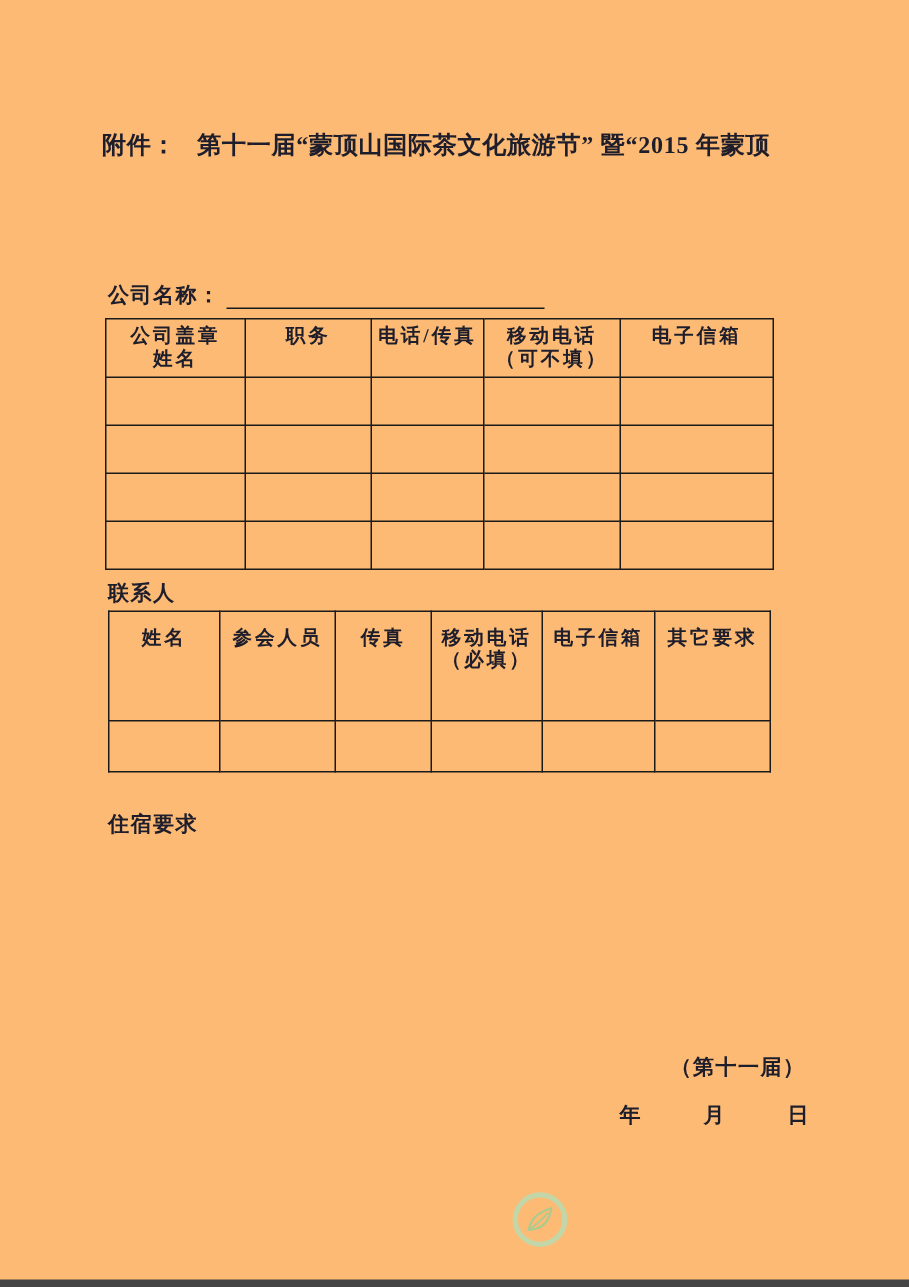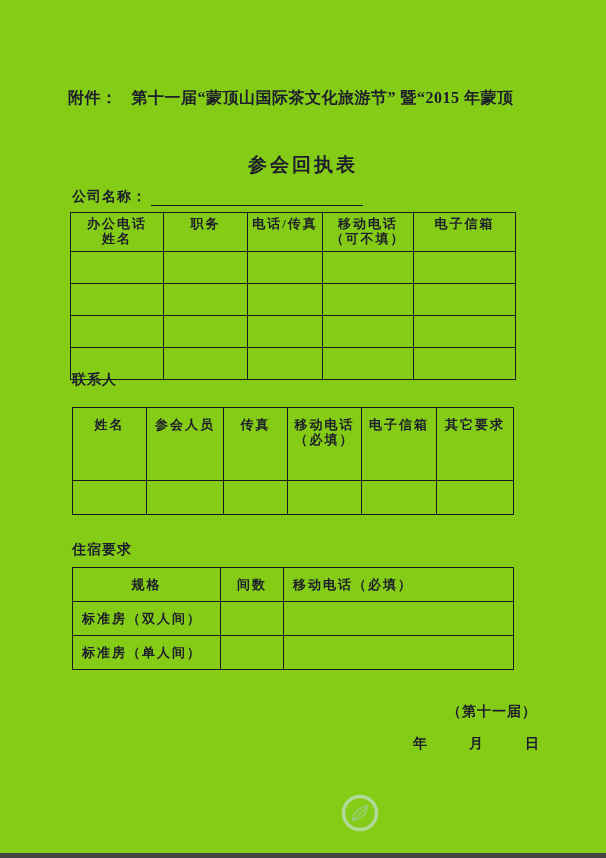--- a/index.html
+++ b/index.html
@@ -1,17 +1,17 @@
 <!DOCTYPE html>
 <html><head>
 <meta charset="utf-8">
 <style>
   html,body { margin:0; padding:0; background:#ffffff; }
   .page {
-    position:relative; width:606px; height:858px; background:#84cc16;
+    position:relative; width:606px; height:858px; background:#fdba74;
     font-family:"Liberation Serif","DejaVu Serif",serif;
     color:#1d1d2b; font-weight:bold; overflow:hidden;
   }
   
   .heading { position:absolute; left:68px; top:88px; width:470px; font-size:16px; line-height:19px; letter-spacing:0.5px; }
   .att { margin-right:14px; }
   .hline2 { margin-top:15px; text-align:center; padding-right:42px; }
   .form-title { position:absolute; left:68px; top:152px; width:470px; text-align:center; font-size:19px; letter-spacing:3px; }
   
   .company-line { position:absolute; left:72px; top:188px; font-size:14px; letter-spacing:1px; }
@@ -25,57 +25,56 @@
   .t2 { left:72px; top:407px; width:441px; }
   .t2 .hdr td { height:63px; text-align:center; vertical-align:top; padding-top:9px; line-height:15px; }
   .t2 .hdr .l2 { margin-top:0; }
   .t2 .empty td { height:33px; }
   .t3 { left:72px; top:567px; width:441px; }
   .t3 td { height:33px; }
   .t3 .hdr td { text-align:center; }
   .t3 td.left { text-align:left; padding-left:9px; }
   
   .section-label { position:absolute; font-size:14px; letter-spacing:1px; }
-  .contacts-label { left:72px; top:371px; }
+  .contacts-label { left:72px; top:387px; }
   .accommodation-label { left:72px; top:541px; }
   
   .seal { position:absolute; left:447px; top:703px; font-size:14px; letter-spacing:1px; }
   .date-line { position:absolute; left:413px; top:735px; font-size:14px; display:flex; gap:42px; }
   .logo { position:absolute; left:340px; top:793px; width:40px; height:40px; opacity:0.85; }
   .bottom-bar { position:absolute; left:0; bottom:0; width:606px; height:5px; background:#454545; }
 </style>
 </head>
 <body>
 
 <div class="page">
 
   <div class="heading">
     <div>
       <span class="att">附件：</span><span>第十一届“蒙顶山国际茶文化旅游节” 暨“2015 年蒙顶</span>
     </div>
   </div>
 
-  <div class="form-title">参会回执表</div>
 
   <div class="company-line">
     <span>公司名称：</span><span class="company-underline"></span>
   </div>
 
   <table class="t1">
     <colgroup>
         <col style="width:93px">
         <col style="width:84px">
         <col style="width:75px">
         <col style="width:91px">
         <col style="width:102px">
       </colgroup>
     <tbody>
         <tr class="hdr">
       <td>
-        <div>办公电话</div>
+        <div>公司盖章</div>
         <div>姓名</div>
       </td>
       <td>
         <div>职务</div>
         <div></div>
       </td>
       <td>
         <div>电话/传真</div>
         <div></div>
       </td>
@@ -163,44 +162,20 @@
           <td></td>
           <td></td>
           <td></td>
           <td></td>
     </tr>
   </tbody>
     </table>
 
   <div class="section-label accommodation-label">住宿要求</div>
 
-  <table class="t3">
-    <colgroup>
-        <col style="width:148px">
-        <col style="width:63px">
-        <col style="width:230px">
-      </colgroup>
-    <tbody>
-        <tr class="hdr">
-      <td>规格</td>
-      <td>间数</td>
-      <td class="left">移动电话（必填）</td>
-    </tr>
-    <tr>
-      <td class="left">标准房（双人间）</td>
-      <td></td>
-      <td></td>
-    </tr>
-    <tr>
-      <td class="left">标准房（单人间）</td>
-      <td></td>
-      <td></td>
-    </tr>
-  </tbody>
-    </table>
 
   <div class="seal">（第十一届）</div>
 
   <div class="date-line">
     <span>年</span>
     <span>月</span>
     <span>日</span>
   </div>
 
   <svg class="logo" viewBox="0 0 40 40">

